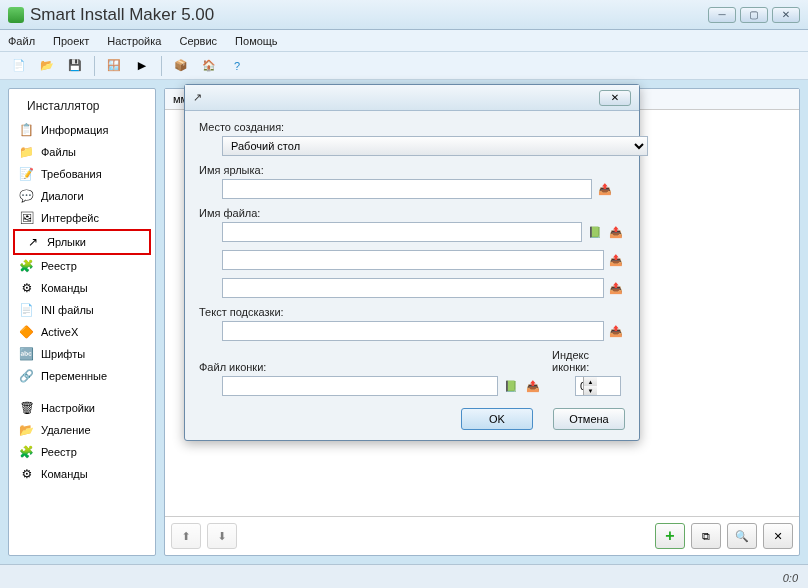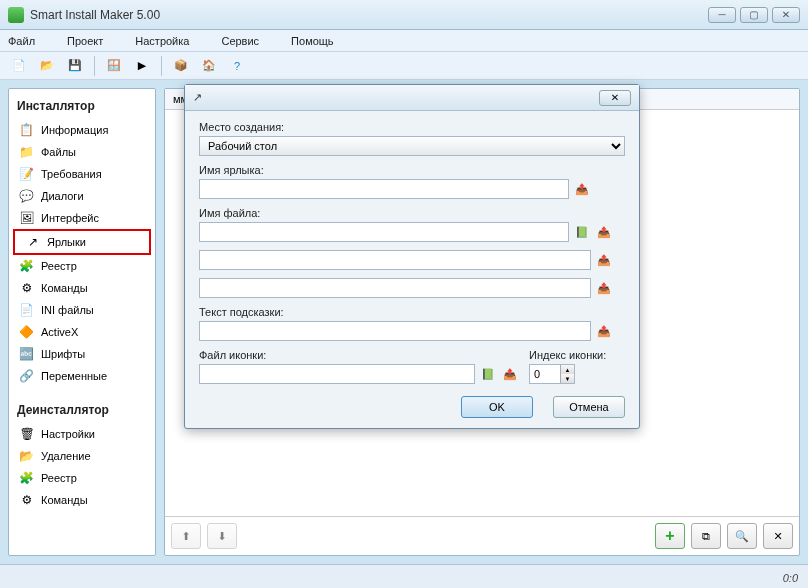--- a/index.html
+++ b/index.html
@@ -1,49 +1,49 @@
 <!DOCTYPE html>
 <html><head>
 <meta charset="utf-8">
 <style>
 * { box-sizing: border-box; margin: 0; padding: 0; font-family: Tahoma, sans-serif; font-size: 11px; }
 body { width: 808px; height: 588px; background: #cde5f3; overflow: hidden; }
 .titlebar { height: 30px; background: linear-gradient(#e8f2fa, #d2e6f3); display: flex; align-items: center; padding: 0 8px; border-bottom: 1px solid #a0b8cc; }
 .titlebar .logo { width: 16px; height: 16px; background: linear-gradient(#6c6,#393); border-radius: 3px; margin-right: 6px; }
-.titlebar .title { flex: 1; color: #333; font-size: 12px; }
+.titlebar .title { flex: 1; color: #333; font-size: 17px; }
 .win-btns { display: flex; gap: 4px; }
 .win-btn { width: 28px; height: 16px; background: linear-gradient(#f0f6fc,#c8dbed); border: 1px solid #8aa; border-radius: 3px; display:flex; align-items:center; justify-content:center; color:#456; cursor:pointer; font-size:10px;}
-.menubar { height: 22px; background: #eaf3fb; display: flex; align-items: center; padding: 0 8px; gap: 32px; border-bottom: 1px solid #c4d6e4; }
+.menubar { height: 22px; background: #eaf3fb; display: flex; align-items: center; padding: 0 8px; gap: 18px; border-bottom: 1px solid #c4d6e4; }
 .menubar span { color: #222; cursor:pointer; }
 .toolbar { height: 28px; background: #eaf3fb; display: flex; align-items: center; padding: 0 8px; gap: 6px; border-bottom:1px solid #c4d6e4;}
 .tb-btn { width: 22px; height: 22px; display: flex; align-items: center; justify-content: center; cursor:pointer; border-radius:2px; }
 .tb-sep { width: 1px; height: 20px; background: #b0c4d4; margin: 0 2px; }
 .main { display: flex; height: 484px; padding: 8px; gap: 8px; }
 .sidebar { width: 148px; background: #fff; border: 1px solid #9db6cc; border-radius: 2px; padding: 4px 0; }
-.sb-header { font-weight: bold; padding: 6px 8px; color: #222; font-size:12px;}
+.sb-header { font-weight: normal; padding: 6px 18px; color: #222; font-size:12px;}
 .sb-item { display: flex; align-items: center; gap: 6px; padding: 3px 10px; cursor:pointer; }
 .sb-item.selected { border: 2px solid #d00; margin: 0 4px; }
 .sb-item .ic { width: 16px; height: 16px; display:inline-flex; align-items:center; justify-content:center; font-size:12px;}
 .content { flex: 1; background: #fff; border: 1px solid #9db6cc; border-radius: 2px; position: relative; }
 .col-header { display:flex; padding:4px 8px; border-bottom:1px solid #ccc; background:#f4f8fc;}
 .col-header span:first-child { width:70px; }
 .bottom-tb { display:flex; gap:6px; padding:6px; border-top:1px solid #ccc; position:absolute; bottom:0; left:0; right:0; justify-content:flex-end;}
 .btn-sq { width:30px; height:26px; border:1px solid #aaa; background:linear-gradient(#fdfdfd,#e8e8e8); border-radius:3px; display:flex; align-items:center; justify-content:center; cursor:pointer;}
 .btn-sq.green { border-color:#6a6; }
 .statusbar { height: 26px; background:#e5eef6; border-top:1px solid #b0c4d4; display:flex; align-items:center; justify-content:flex-end; padding:0 10px; color:#444;font-style:italic;}
 .dialog { position:absolute; left:184px; top:84px; width:456px; background:#eef3f7; border:1px solid #6a8aa8; border-radius:3px; box-shadow:0 3px 12px rgba(0,0,0,0.3); z-index:10;}
 .dlg-title { height:26px; background:linear-gradient(#f2f7fb,#d6e5f0); display:flex; align-items:center; padding:0 8px; border-bottom:1px solid #a8bdd0;}
 .dlg-title .ic { width:14px; height:14px; margin-right:6px; }
 .dlg-title span { flex:1; color:#333; }
 .dlg-close { width:32px; height:16px; background:linear-gradient(#f4f8fc,#d0dfec); border:1px solid #8aa; border-radius:3px; display:flex; align-items:center; justify-content:center; cursor:pointer; font-size:10px;}
 .dlg-body { padding:10px 14px; }
 .fld { margin-bottom:8px; }
 .fld label { display:block; margin-bottom:3px; color:#222;}
 .fld-row { display:flex; gap:4px; align-items:center;}
-.fld input[type=text], .fld select { border:1px solid #a8b8c8; padding:3px 4px; background:#fff; font-size:11px;}
+.fld input[type=text], .fld select { border:1px solid #a8b8c8; padding:3px 4px; background:#fff; font-size:11px;margin-left:23px;}
 .fld select { width:100%; padding:2px 4px; background:linear-gradient(#fefefe,#e4e8ec);}
 .ic-btn { width:18px; height:18px; display:flex; align-items:center; justify-content:center; cursor:pointer;}
 .dlg-btns { display:flex; gap:20px; justify-content:flex-end; margin-top:12px;}
 .dlg-btn { width:72px; height:22px; border:1px solid #8aa; border-radius:3px; background:linear-gradient(#fdfdfd,#dce6ef); cursor:pointer; display:flex; align-items:center; justify-content:center;}
 .dlg-btn.primary { border-color:#4a8ec8; background:linear-gradient(#eaf4fc,#c4dff2);}
 .spinner { width:46px; position:relative; }
 .spinner input { width:100%; padding-right:16px;}
 .spin-btns { position:absolute; right:1px; top:1px; bottom:1px; width:14px; display:flex; flex-direction:column;}
 .spin-btns div { flex:1; background:linear-gradient(#f8f8f8,#ddd); border-left:1px solid #aaa; display:flex; align-items:center; justify-content:center; font-size:6px; cursor:pointer;}
 </style>
@@ -126,21 +126,20 @@
       </div>
     <div class="sb-item">
         <span class="ic">🔤</span>
         <span>Шрифты</span>
       </div>
     <div class="sb-item">
         <span class="ic">🔗</span>
         <span>Переменные</span>
       </div>
     <div style="height:10px"></div>
-    <div class="sb-header">Деинсталлятор</div>
     <div class="sb-item">
         <span class="ic">🗑</span>
         <span>Настройки</span>
       </div>
     <div class="sb-item">
         <span class="ic">📂</span>
         <span>Удаление</span>
       </div>
     <div class="sb-item">
         <span class="ic">🧩</span>

